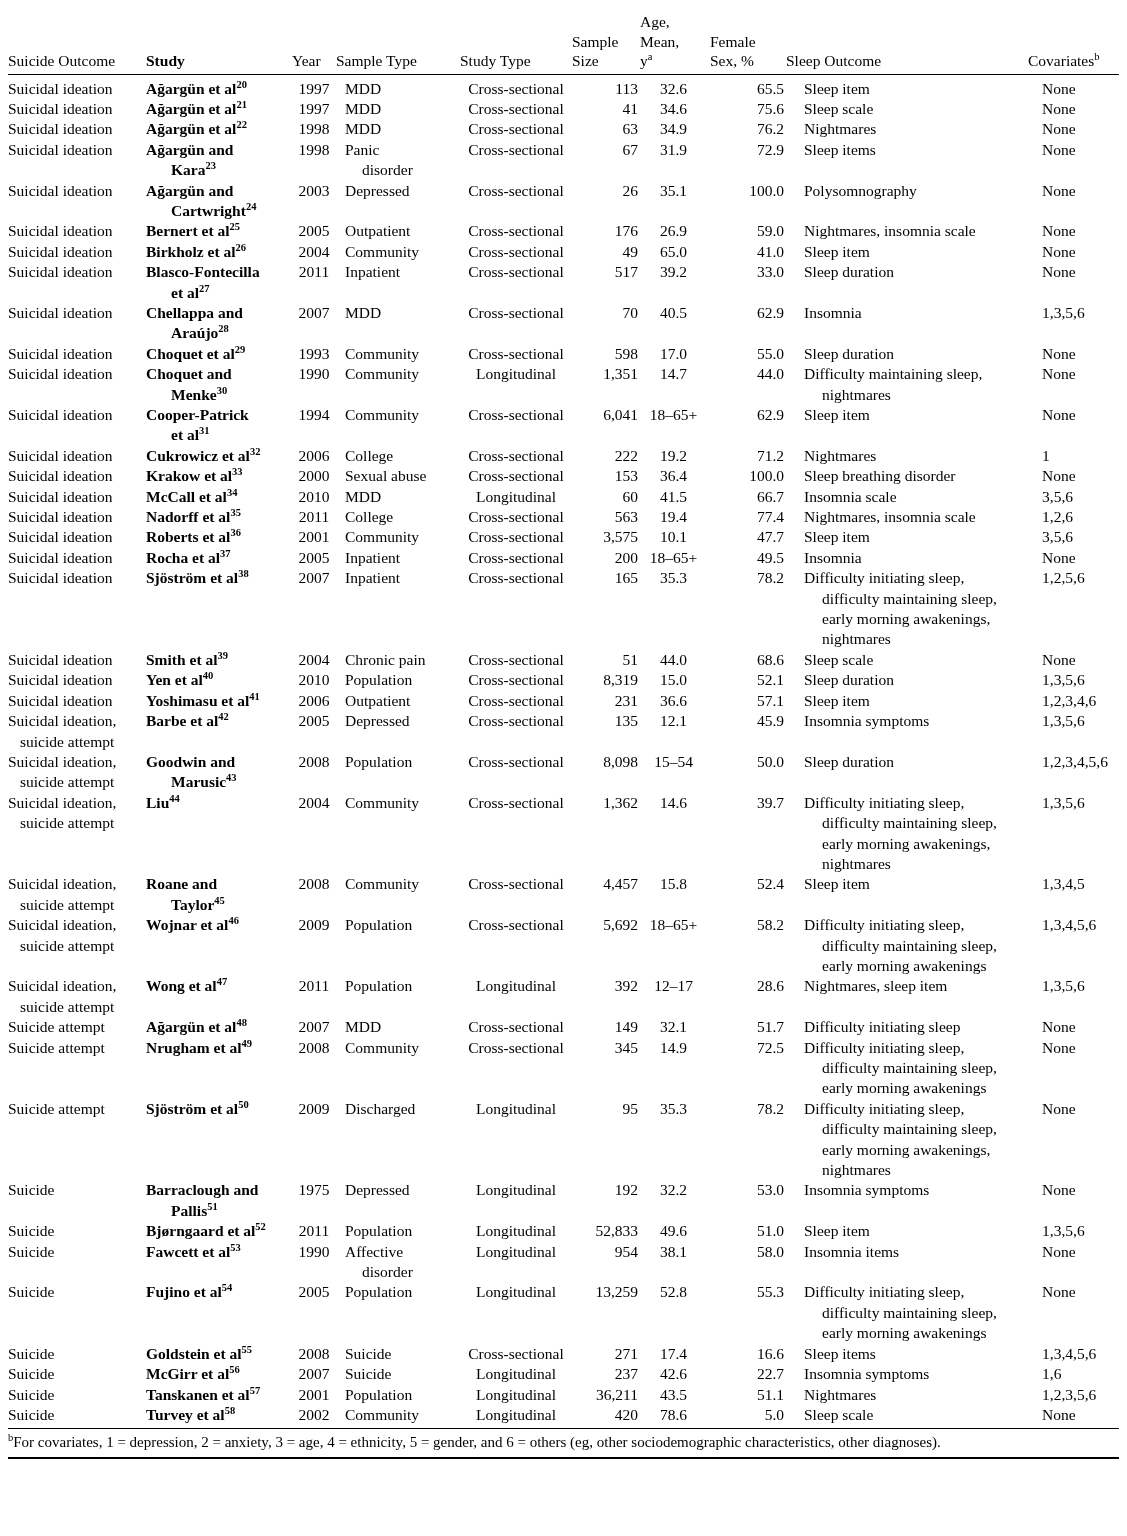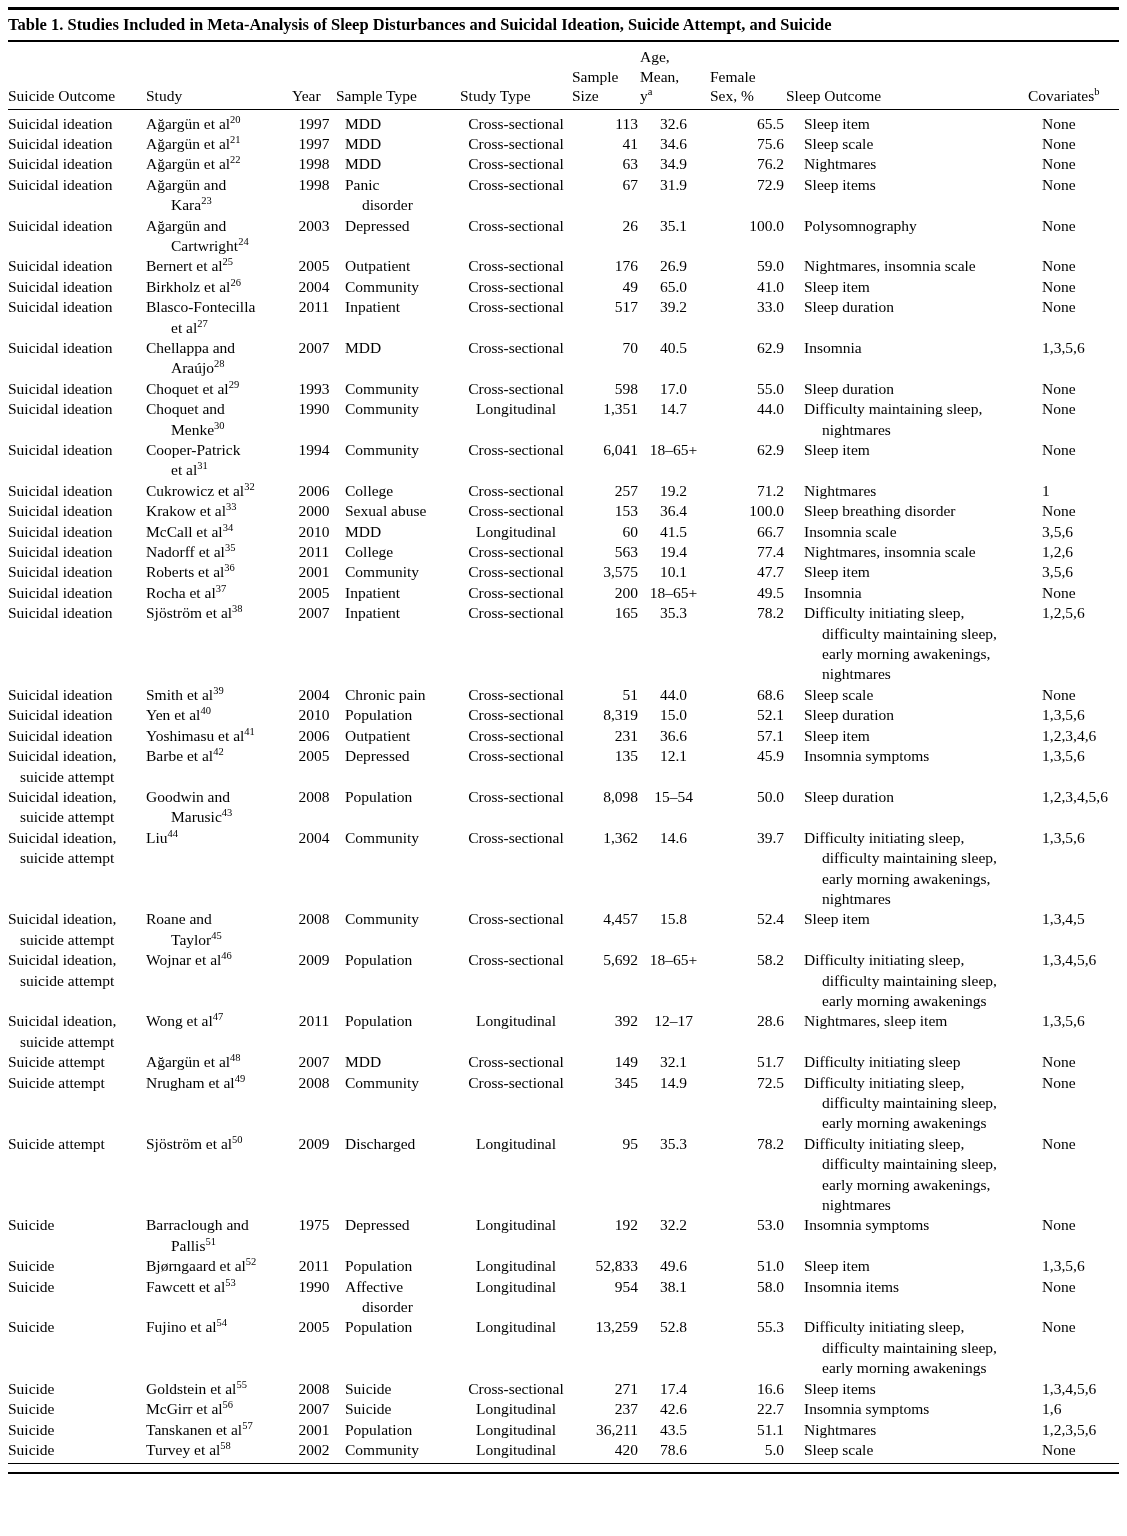--- a/index.html
+++ b/index.html
@@ -43,21 +43,21 @@
     text-align: left;
     border-bottom: 1px solid #000;
     padding: 5px 0 3px 0;
     line-height: 19.5px;
   }
   thead th.col1 { text-align: left; }
   tbody tr:first-child td { padding-top: 4px; }
   tbody tr:last-child td { border-bottom: 1px solid #000; padding-bottom: 3px; }
 
   .col1  { width: 138px; }
-  .col2  { width: 146px; }
+  .col2  { width: 146px; font-weight: bold; }
   .col3  { width: 44px;  }
   .col4  { width: 124px; }
   .col5  { width: 112px; }
   .col6  { width: 68px;  }
   .col7  { width: 70px;  }
   .col8  { width: 76px;  }
   .col9  { width: 242px; }
   .col10 { width: 91px;  }
 
   td.col1  { padding-left: 12px; text-indent: -12px; }
@@ -85,21 +85,20 @@
   }
   .footnote {
     font-size: 15px;
     line-height: 20px;
   }
 </style>
 </head>
 <body>
 
 <div class="page">
-  <div class="title">Table 1. Studies Included in Meta-Analysis of Sleep Disturbances and Suicidal Ideation, Suicide Attempt, and Suicide</div>
   <table>
     <thead>
       <tr>
           <th class="col1">Suicide Outcome</th>
           <th class="col2">Study</th>
           <th class="col3">Year</th>
           <th class="col4">Sample Type</th>
           <th class="col5">Study Type</th>
           <th class="col6">Sample
 Size</th>
@@ -264,21 +263,21 @@
           <td class="col8">62.9</td>
           <td class="col9">Sleep item</td>
           <td class="col10">None</td>
         </tr>
         <tr>
           <td class="col1">Suicidal ideation</td>
           <td class="col2">Cukrowicz et al<sup>32</sup></td>
           <td class="col3">2006</td>
           <td class="col4">College</td>
           <td class="col5">Cross-sectional</td>
-          <td class="col6">257</td>
+          <td class="col6">222</td>
           <td class="col7">19.2</td>
           <td class="col8">71.2</td>
           <td class="col9">Nightmares</td>
           <td class="col10">1</td>
         </tr>
         <tr>
           <td class="col1">Suicidal ideation</td>
           <td class="col2">Krakow et al<sup>33</sup></td>
           <td class="col3">2000</td>
           <td class="col4">Sexual abuse</td>
@@ -610,14 +609,15 @@
           <td class="col5">Longitudinal</td>
           <td class="col6">420</td>
           <td class="col7">78.6</td>
           <td class="col8">5.0</td>
           <td class="col9">Sleep scale</td>
           <td class="col10">None</td>
         </tr>
       </tbody>
   </table>
   <div class="footnotes">
+      <div class="footnote"><sup>b</sup>For covariates, 1 = depression, 2 = anxiety, 3 = age, 4 = ethnicity, 5 = gender, and 6 = others (eg, other sociodemographic characteristics, other diagnoses).</div>
     </div>
 </div>
 
 </body></html>

